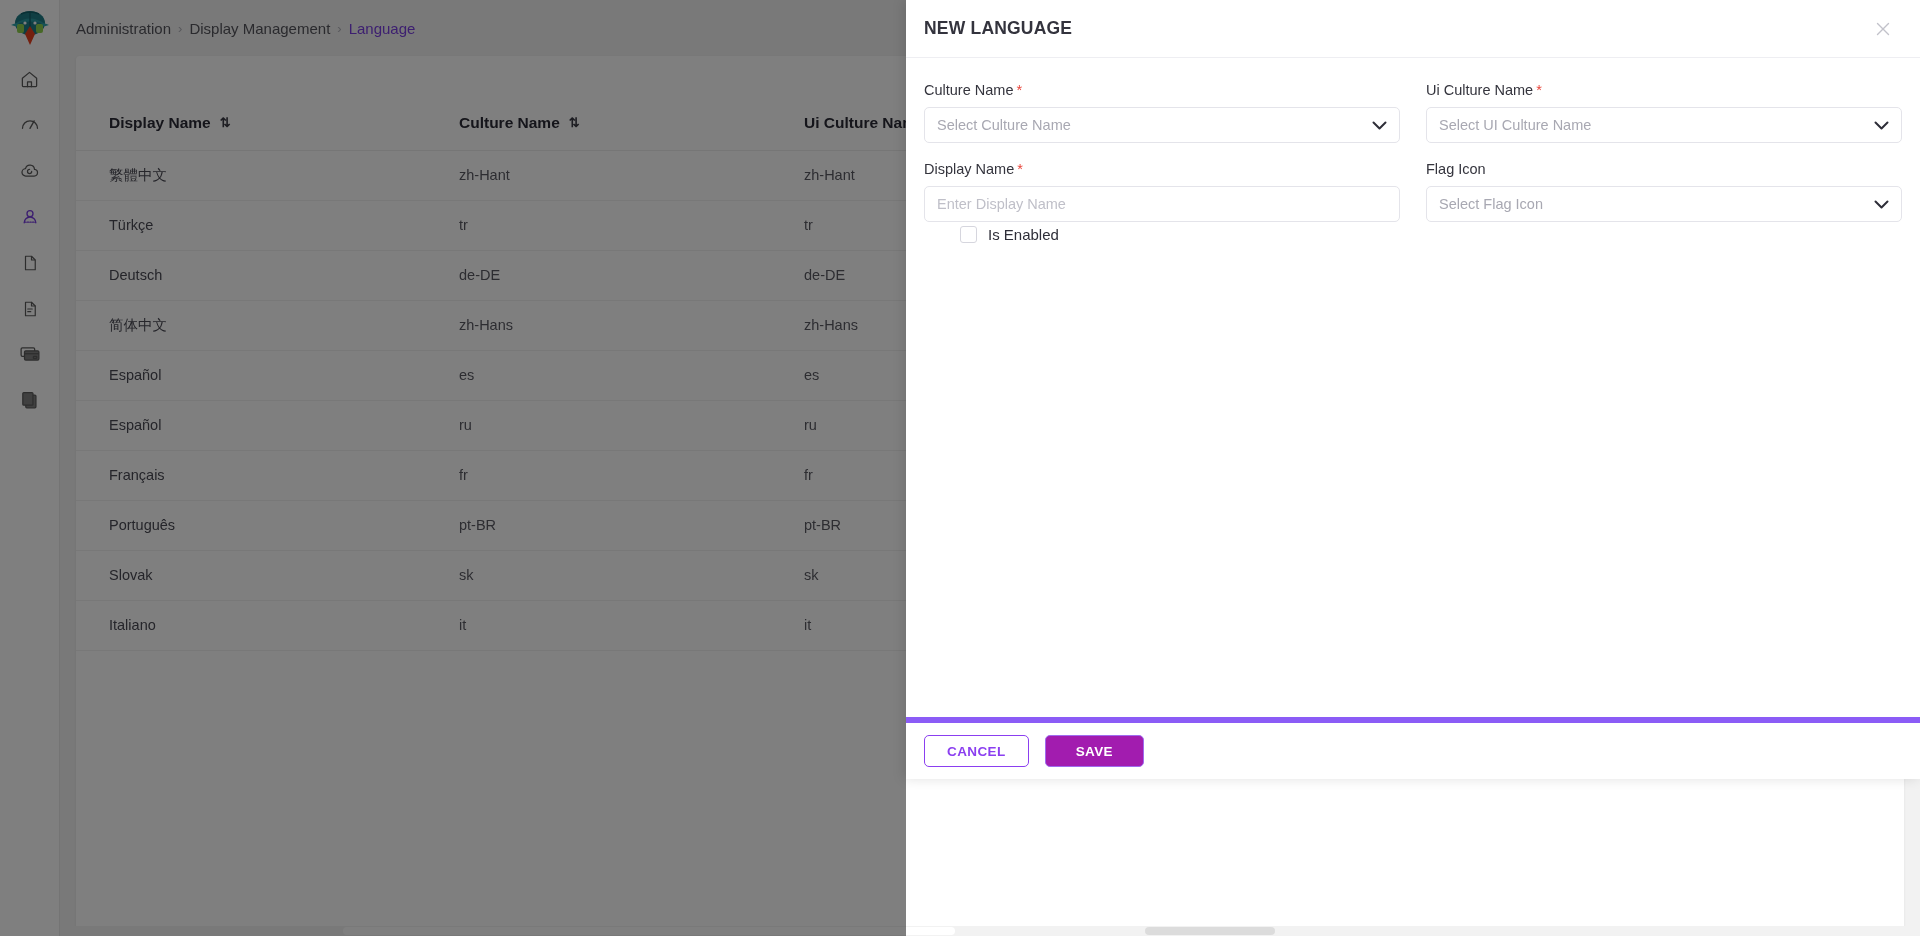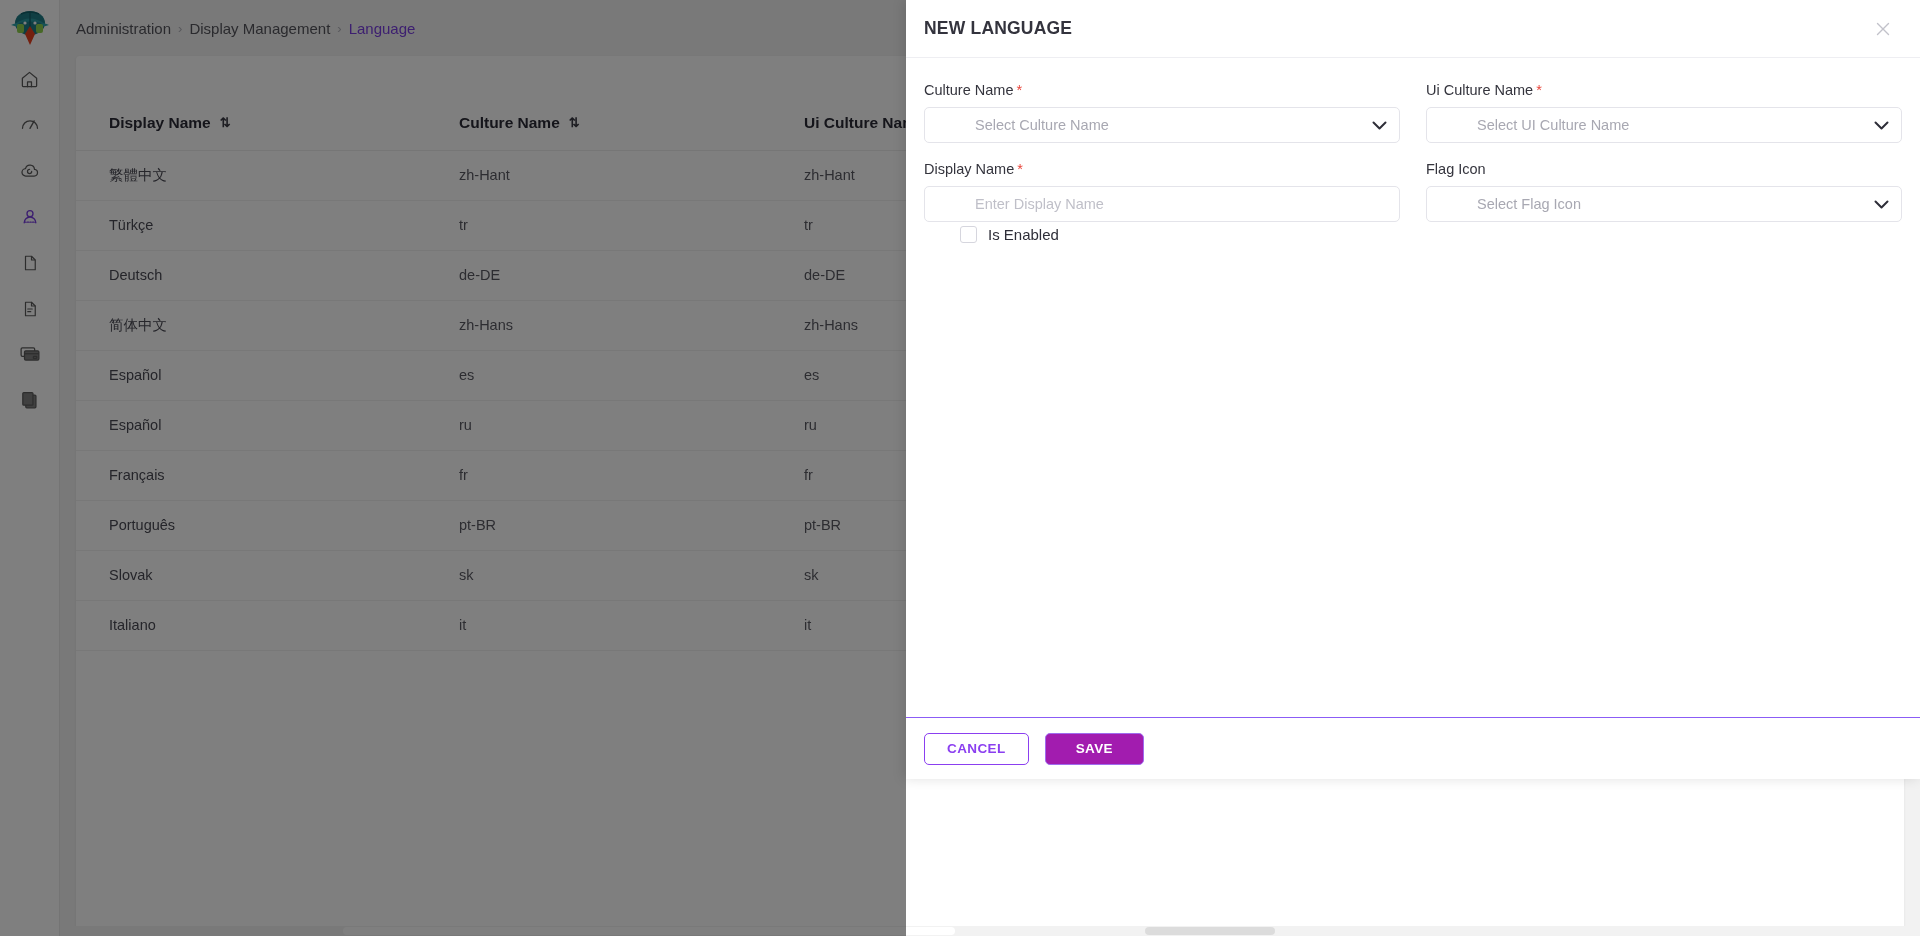--- a/index.html
+++ b/index.html
@@ -120,37 +120,37 @@
   }
   .field-label {
     font-size: 14.5px; color: #34343d; margin-bottom: 9px; display: block;
   }
   .req { color: #e8443a; margin-left: 3px; }
   .control {
     height: 36px; border: 1px solid #e4e4ea; border-radius: 5px;
     background: #fff; display: flex; align-items: center;
     padding: 0 12px; position: relative;
   }
-  .control .ph { font-size: 14.5px; color: #a8a8b2; margin-left: 38px; }
+  .control .ph { font-size: 14.5px; color: #a8a8b2; }
   .control.input-ctl .ph { color: #bfbfc8; }
   .chev {
     position: absolute; right: 12px; top: 50%; transform: translateY(-50%);
     color: #2e2e38;
   }
   .checkbox-row {
     display: flex; align-items: center; gap: 11px; margin-top: 4px; padding-left: 36px;
   }
   .checkbox-box {
     width: 17px; height: 17px; border: 1px solid #d6d6de; border-radius: 3px; background: #fff;
   }
   .checkbox-label { font-size: 15px; color: #2e2e38; }
 
   #drawer-footer {
     flex: 0 0 62px; height: 62px;
-    border-top: 1px solid #8b5cf6;
+    border-top: 6px solid #8b5cf6;
     display: flex; align-items: center; gap: 16px;
     padding: 0 18px;
   }
   .btn {
     height: 32px; border-radius: 5px; font-size: 13.5px; font-weight: 600;
     letter-spacing: .4px; cursor: pointer;
     display: inline-flex; align-items: center; justify-content: center;
   }
   .btn-cancel {
     background: #fff; color: #8b3ff0; border: 1px solid #8b3ff0; padding: 0 22px;

